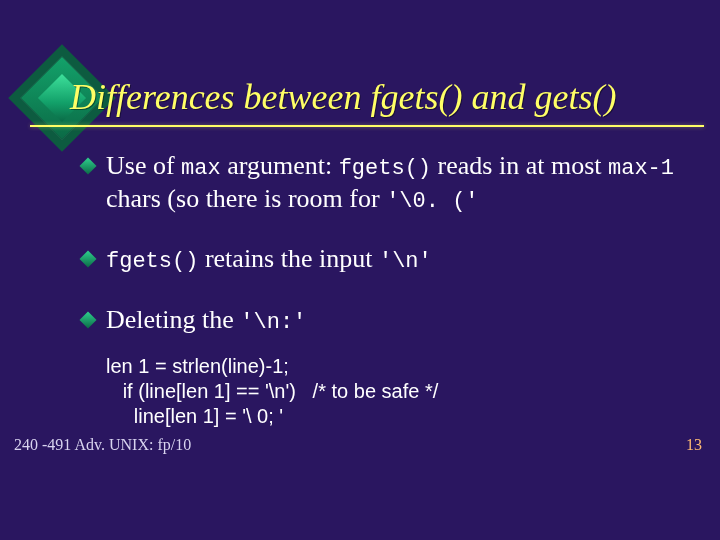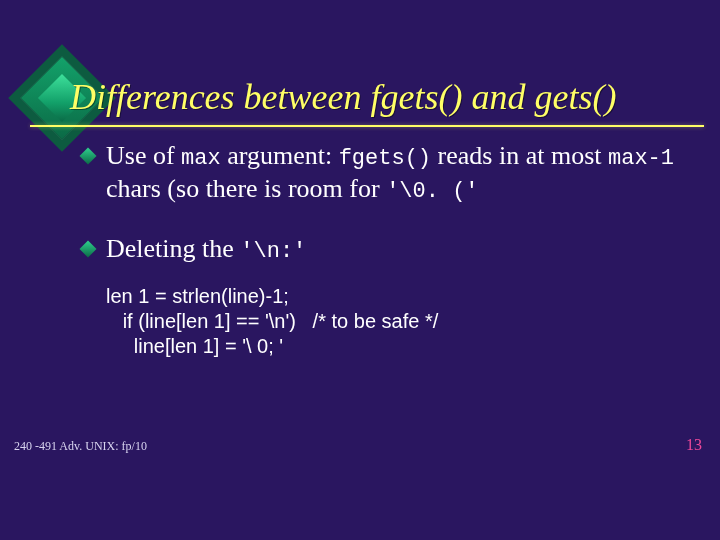--- a/index.html
+++ b/index.html
@@ -67,21 +67,21 @@
     left: 30px;
     right: 16px;
     top: 125px;
     height: 2px;
     background: #ffff66;
     box-shadow: 0 0 4px rgba(255,255,102,0.4);
   }
 
   .body {
     position: absolute;
-    top: 140px;
+    top: 150px;
     left: 82px;
     right: 36px;
     font-size: 26px;
     line-height: 1.25;
   }
   .bullet {
     position: relative;
     margin-bottom: 28px;
     padding-left: 24px;
   }
@@ -102,29 +102,29 @@
     font-size: 20px;
     line-height: 1.25;
     white-space: pre;
     margin-left: 24px;
     margin-top: 4px;
   }
   .footer-left {
     position: absolute;
     left: 14px;
     bottom: 14px;
-    font-size: 12px;
+    font-size: 16px;
     color: #d8d4ef;
   }
   .footer-right {
     position: absolute;
     right: 18px;
     bottom: 14px;
     font-size: 16px;
-    color: #ec4899;
+    color: #fdba74;
   }
 </style>
 </head>
 <body>
 
 <div class="slide">
 
   <div class="title-row">
     <div class="diamond-wrap">
       <div class="diamond dia-back"></div>
@@ -135,20 +135,24 @@
   </div>
   <div class="title-underline"></div>
 
   <div class="body">
 
     <div class="bullet">
       <div class="dbul"></div>
       <span>Use of </span><span class="code">max</span><span> argument: </span><span class="code">fgets()</span><span> reads in at most </span><span class="code">max-1</span><span> chars (so there is room for </span><span class="code">'\0. ('</span>
     </div>
 
+    <div class="bullet">
+      <div class="dbul"></div>
+      <span class="code">fgets()</span><span> retains the input </span><span class="code">'\n'</span>
+    </div>
 
     <div class="bullet" style="margin-bottom:18px">
       <div class="dbul"></div>
       <span>Deleting the </span><span class="code">'\n:'</span>
     </div>
 
     <div class="codeblock"><span>len 1 = strlen(line)-1;</span>
 <span>   if (line[len 1] == '\n')   /* to be safe */</span>
 <span>     line[len 1] = '\ 0; '</span></div>
 

